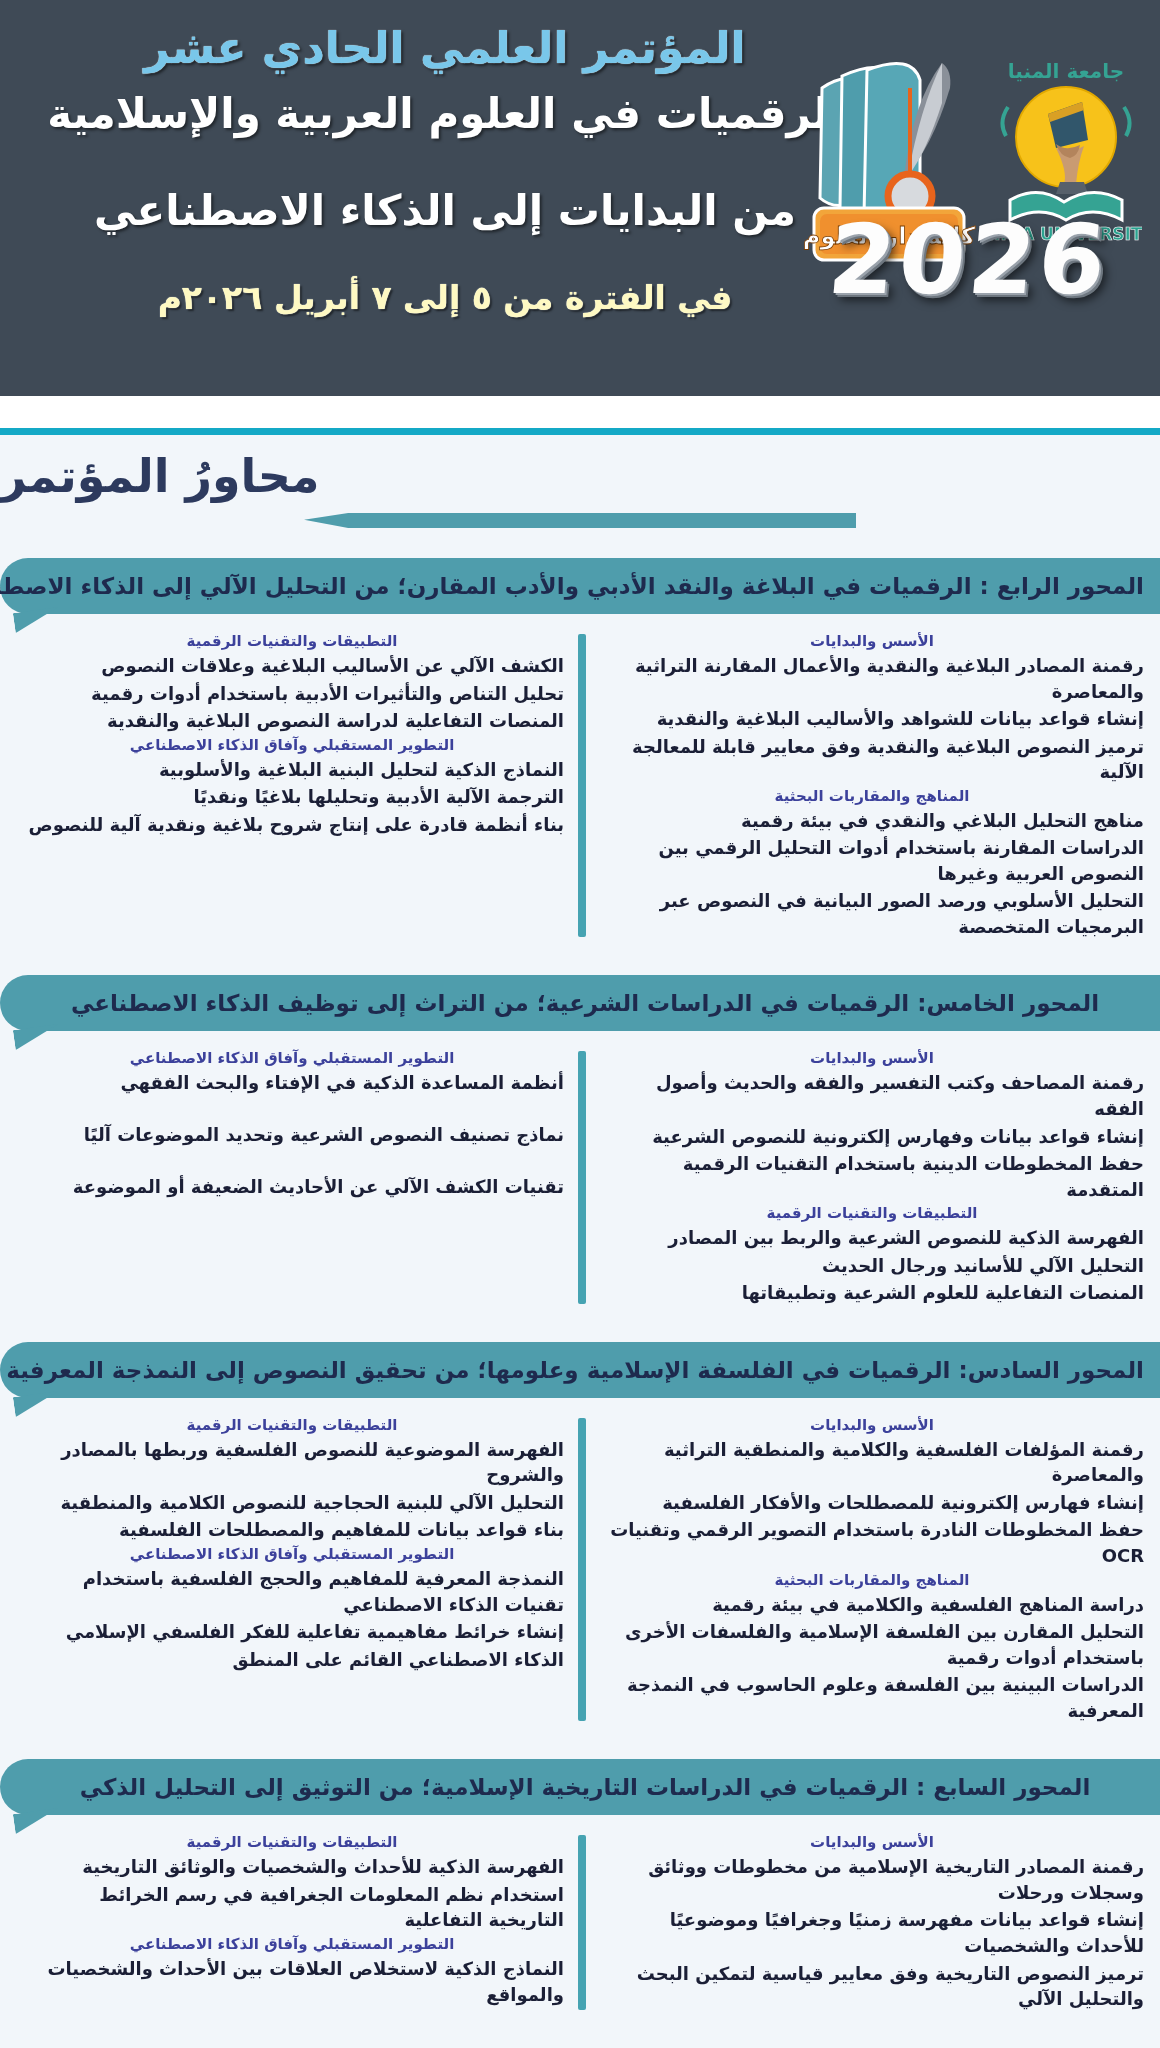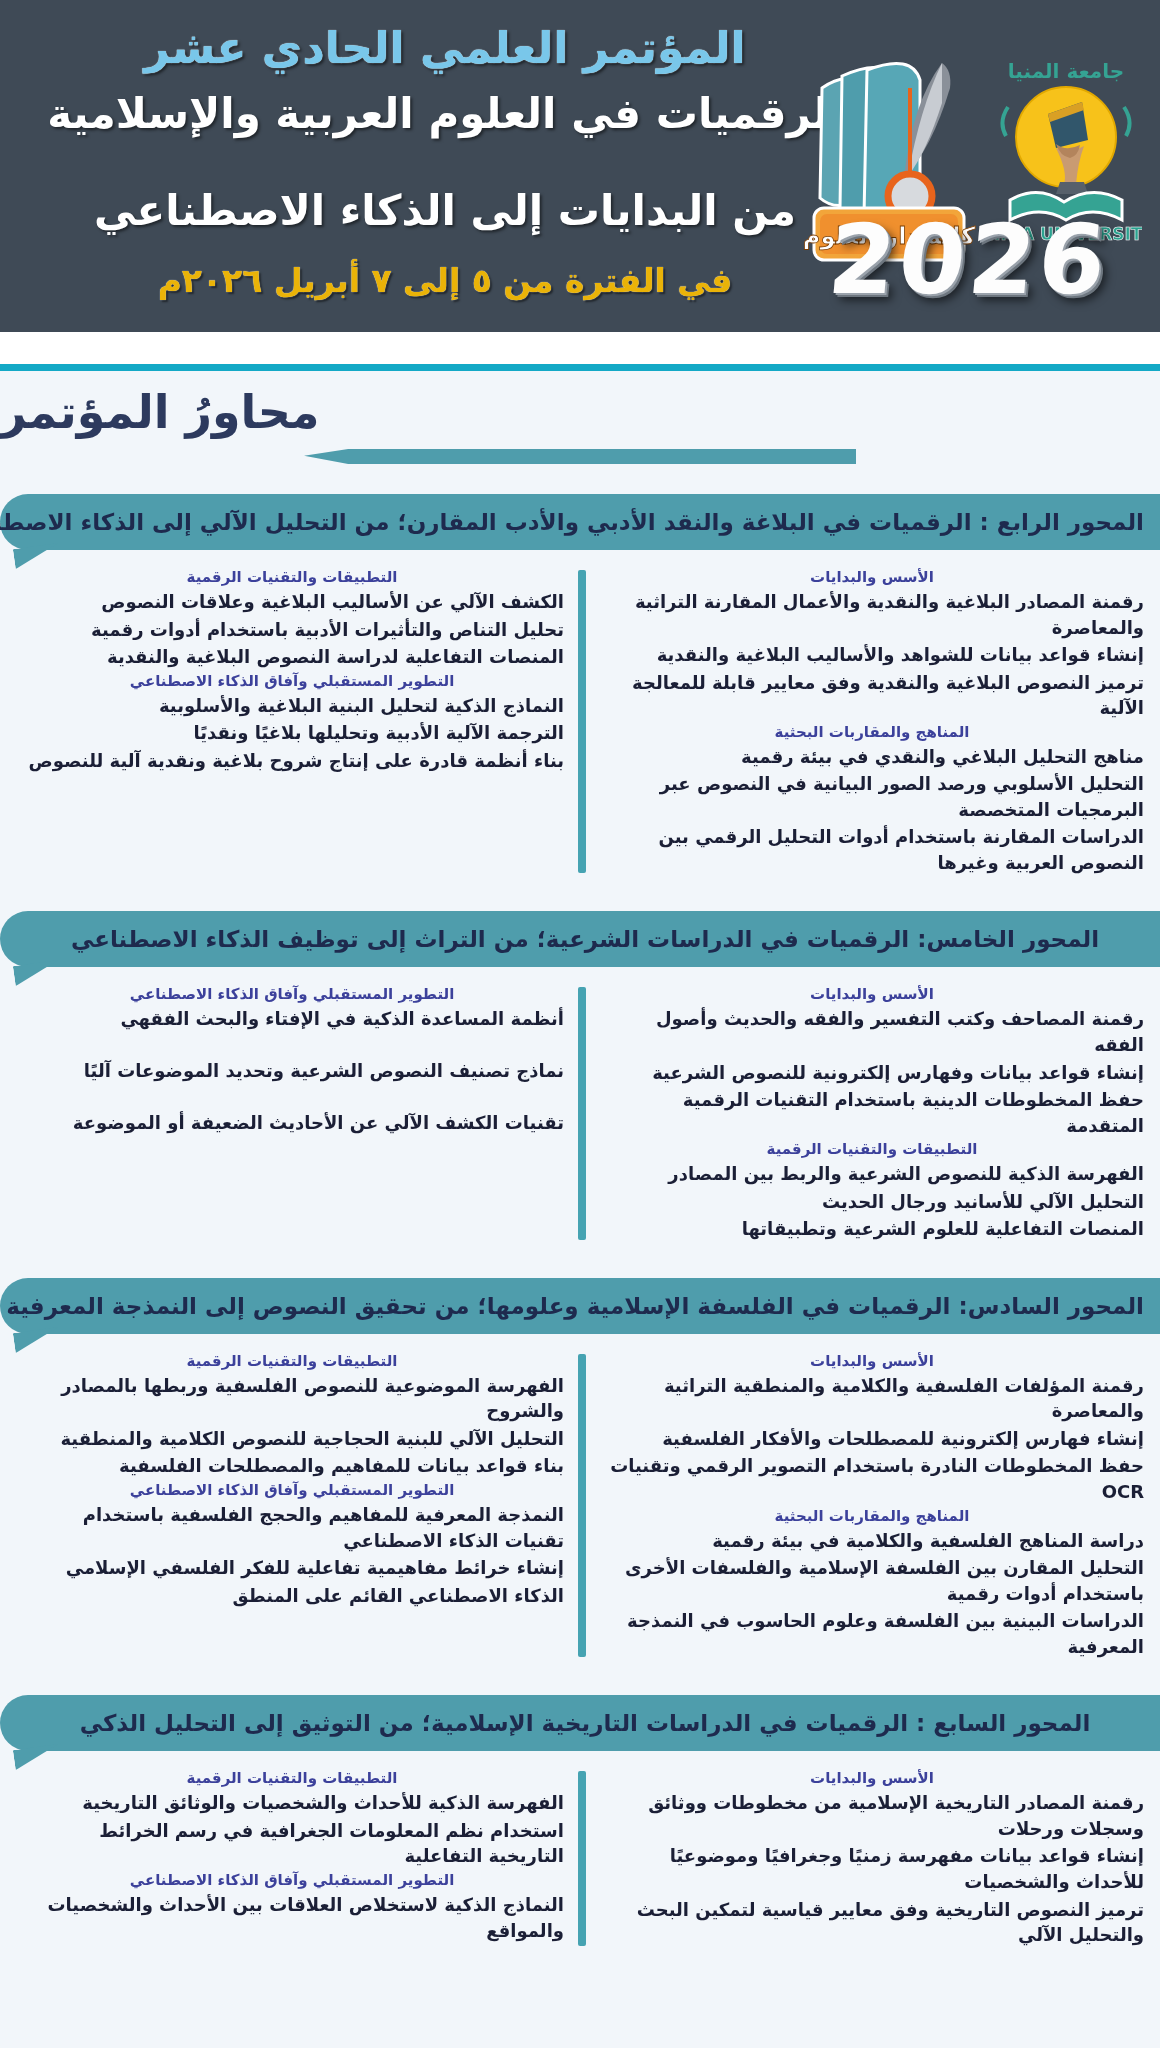--- a/index.html
+++ b/index.html
@@ -2,26 +2,26 @@
 <html dir="rtl" lang="ar"><head>
 <meta charset="utf-8">
 <style>
   html,body{margin:0;padding:0;background:#dfe4e9;}
   *{box-sizing:border-box;}
   .poster{
     position:relative;width:1160px;height:2048px;margin:0 auto;overflow:hidden;
     background:#f2f6fa;font-family:"DejaVu Sans",sans-serif;direction:rtl;
   }
   
-  .header{position:relative;height:332px;background:#3f4a56;}
+  .header{position:relative;height:396px;background:#3f4a56;}
   .title-stack{position:absolute;top:22px;right:300px;left:30px;text-align:center;}
   .t1{font-size:44px;font-weight:bold;color:#79c7ea;text-shadow:0 0 1px #fff,2px 2px 3px rgba(0,0,0,.55);}
   .t2{font-size:42px;font-weight:bold;color:#ffffff;margin-top:16px;text-shadow:2px 2px 3px rgba(0,0,0,.5);}
   .t3{font-size:42px;font-weight:bold;color:#ffffff;margin-top:48px;text-shadow:2px 2px 3px rgba(0,0,0,.5);}
-  .tdate{font-size:33px;font-weight:bold;color:#eab308;margin-top:26px;text-shadow:0 0 1px #fff,2px 2px 2px rgba(0,0,0,.5);}
+  .tdate{font-size:33px;font-weight:bold;color:#fef9c3;margin-top:43px;text-shadow:0 0 1px #fff,2px 2px 2px rgba(0,0,0,.5);}
   .logo-daruloom{position:absolute;top:48px;right:178px;width:190px;height:235px;}
   .logo-minia{position:absolute;top:52px;right:18px;width:152px;height:195px;}
   .year3d{
     position:absolute;top:204px;right:52px;font-size:96px;font-weight:bold;color:#fdfdfd;
     letter-spacing:3px;transform:skewX(-5deg);
     text-shadow:2px 2px 0 #9aa2ab,4px 4px 0 #6d767f,7px 7px 10px rgba(0,0,0,.6);
   }
   .white-band{height:32px;background:#ffffff;}
   .cyan-line{height:7px;background:#14a9c6;}
   
@@ -107,22 +107,22 @@
           <div class="banner-text">المحور الرابع : الرقميات في البلاغة والنقد الأدبي والأدب المقارن؛ من التحليل الآلي إلى الذكاء الاصطناعي</div>
         </div>
         <div class="cols">
           <div class="col col-a">
             <div class="ghead">الأسس والبدايات</div>
             <div class="gitem">رقمنة المصادر البلاغية والنقدية والأعمال المقارنة التراثية والمعاصرة</div>
             <div class="gitem">إنشاء قواعد بيانات للشواهد والأساليب البلاغية والنقدية</div>
             <div class="gitem">ترميز النصوص البلاغية والنقدية وفق معايير قابلة للمعالجة الآلية</div>
             <div class="ghead">المناهج والمقاربات البحثية</div>
             <div class="gitem">مناهج التحليل البلاغي والنقدي في بيئة رقمية</div>
+            <div class="gitem">الدراسات المقارنة باستخدام أدوات التحليل الرقمي بين النصوص العربية وغيرها</div>
             <div class="gitem">التحليل الأسلوبي ورصد الصور البيانية في النصوص عبر البرمجيات المتخصصة</div>
-            <div class="gitem">الدراسات المقارنة باستخدام أدوات التحليل الرقمي بين النصوص العربية وغيرها</div>
           </div>
           <div class="vdiv"></div>
           <div class="col col-b">
             <div class="ghead">التطبيقات والتقنيات الرقمية</div>
             <div class="gitem">الكشف الآلي عن الأساليب البلاغية وعلاقات النصوص</div>
             <div class="gitem">تحليل التناص والتأثيرات الأدبية باستخدام أدوات رقمية</div>
             <div class="gitem">المنصات التفاعلية لدراسة النصوص البلاغية والنقدية</div>
             <div class="ghead">التطوير المستقبلي وآفاق الذكاء الاصطناعي</div>
             <div class="gitem">النماذج الذكية لتحليل البنية البلاغية والأسلوبية</div>
             <div class="gitem">الترجمة الآلية الأدبية وتحليلها بلاغيًا ونقديًا</div>

